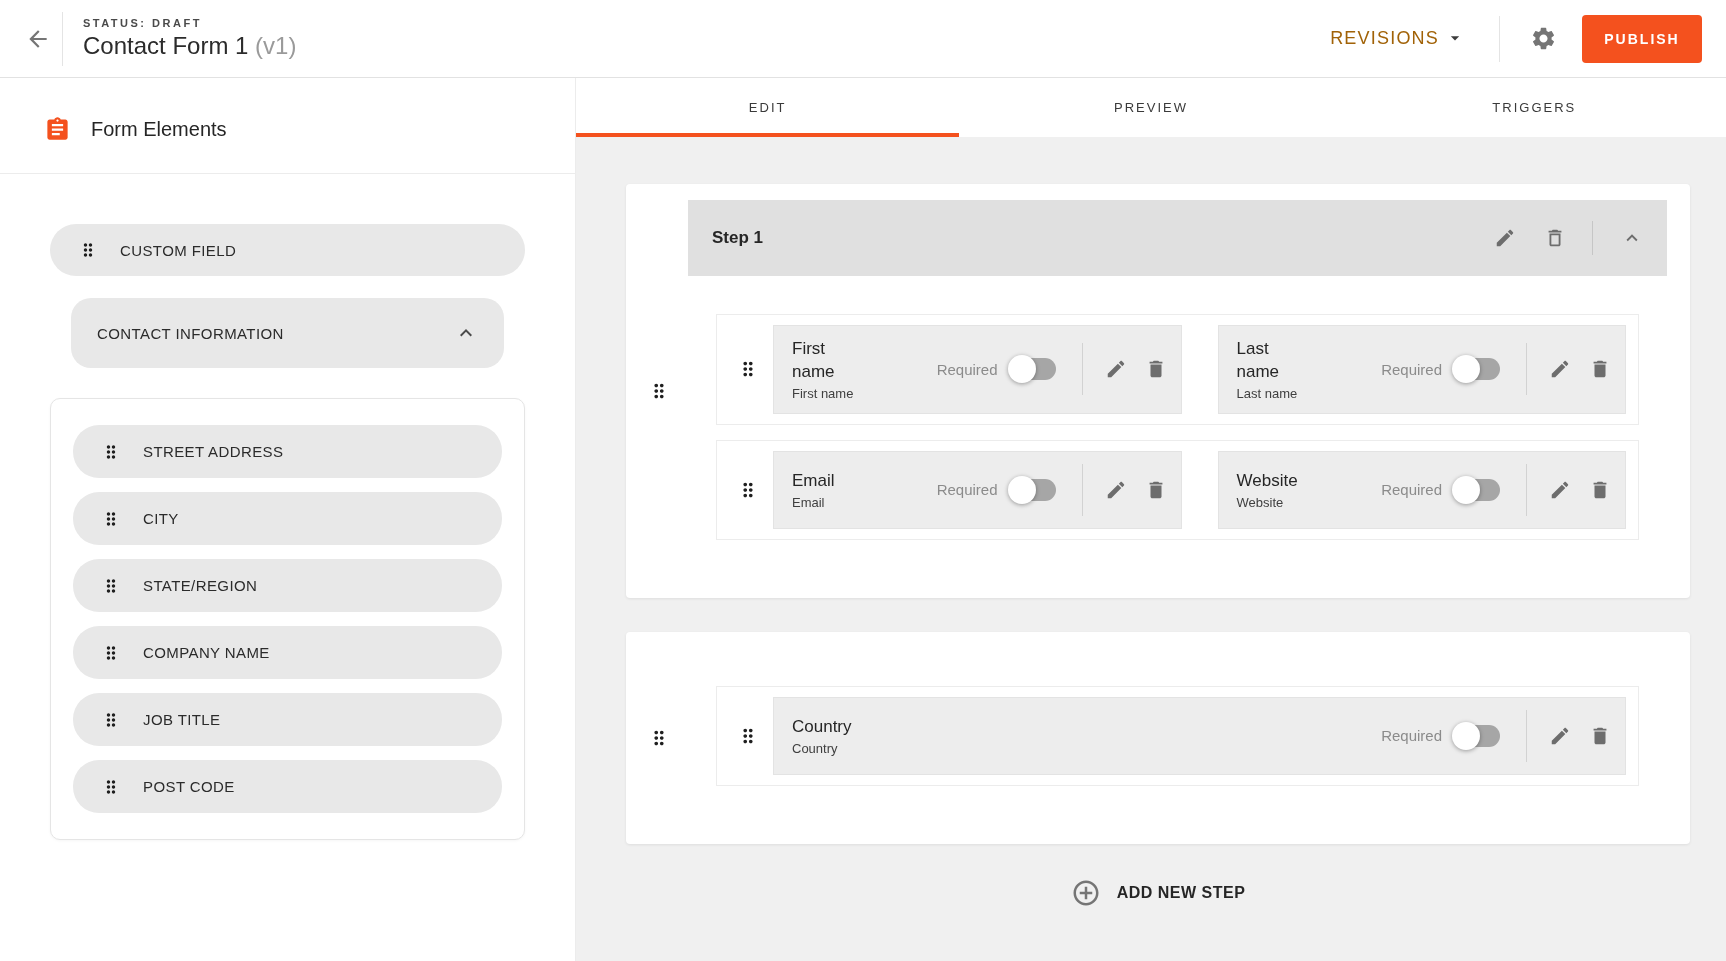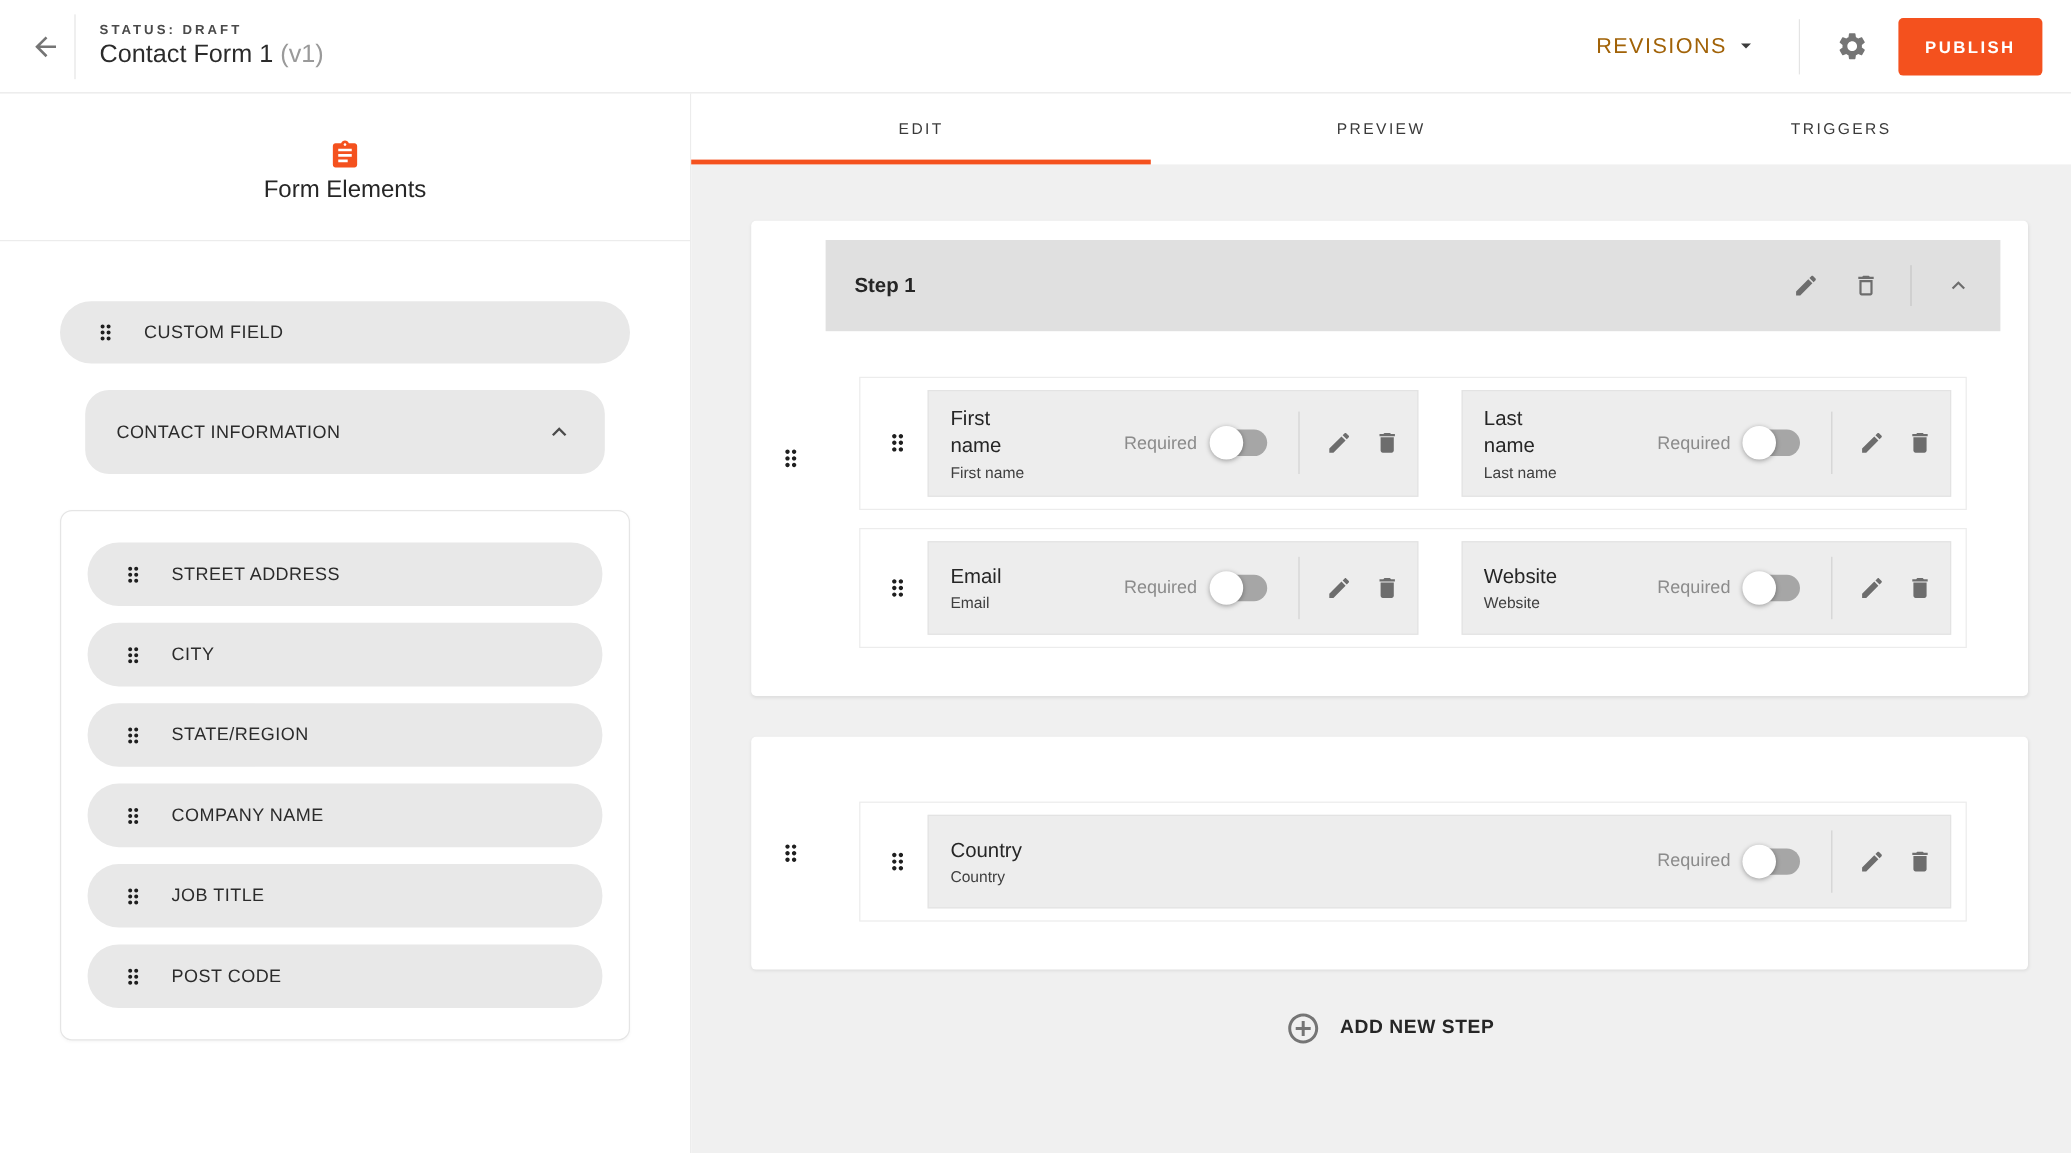--- a/index.html
+++ b/index.html
@@ -7,39 +7,39 @@
     font-family:"Liberation Sans", sans-serif; color:#222; }
 
   
   .app-header { height:78px; background:#fff; border-bottom:1px solid #e2e2e2;
     display:flex; align-items:center; padding:0 24px 0 18px; }
   .back-btn { width:40px; height:56px; display:flex; align-items:center; justify-content:center;
     cursor:pointer; flex:none; }
   .hdr-vdiv { width:1px; height:54px; background:#e4e4e4; margin:0 20px 0 4px; flex:none; }
   .title-block { display:flex; flex-direction:column; gap:3px; }
   .status-line { font-size:11px; letter-spacing:2.5px; font-weight:700; color:#4a4a4a; }
-  .form-title { font-size:21px; color:#2b2b2b; }
+  .form-title { font-size:24px; color:#2b2b2b; }
   .form-title .version { color:#9a9a9a; }
   .hdr-right { margin-left:auto; display:flex; align-items:center; }
   .revisions-btn { display:flex; gap:6px; font-size:18px; letter-spacing:1.2px;
     color:#a16207; font-weight:500; cursor:pointer; padding:10px 6px; }
   .hdr-vdiv2 { width:1px; height:46px; background:#e4e4e4; margin:0 26px 0 28px; }
   .gear-btn { width:34px; height:34px; display:flex; align-items:center; justify-content:center;
     cursor:pointer; margin-right:22px; }
   .publish-btn { background:#F4511E; color:#fff; border:none; border-radius:4px;
     font-family:inherit; font-size:14px; font-weight:600; letter-spacing:2px;
     padding:0 22px; height:48px; min-width:120px; cursor:pointer;text-align:center; }
 
   
   .app-body { display:flex; height:883px; }
 
   
   .sidebar { width:576px; flex:none; background:#fff; border-right:1px solid #ececec; }
-  .sb-header { display:flex; align-items:center; gap:4px; padding:38px 44px 30px 44px;
-    border-bottom:1px solid #ececec;flex-direction:column; }
+  .sb-header { display:flex; align-items:center; gap:20px; padding:38px 44px 30px 44px;
+    border-bottom:1px solid #ececec; }
   .sb-title { font-size:20px; color:#262626; }
   .pill { background:#e8e8e8; border-radius:26px; height:52px; display:flex; align-items:center;
     padding:0 28px; gap:22px; cursor:grab; }
   .pill-label { font-size:15px; letter-spacing:0.4px; color:#2b2b2b; white-space:nowrap; }
   .custom-field { margin:50px 50px 22px 50px; }
   .group-pill { margin:0 71px; background:#e8e8e8; border-radius:20px; height:70px;
     display:flex; align-items:center; padding:0 26px; cursor:pointer; }
   .group-pill .pill-label { letter-spacing:0.4px; }
   .group-pill .chev { margin-left:auto; display:flex; }
   .group-panel { margin:30px 50px 0 50px; background:#fff; border:1px solid #e5e5e5;
@@ -64,21 +64,21 @@
   .step-title { font-size:17px; font-weight:700; color:#262626; }
   .step-actions { margin-left:auto; display:flex; align-items:center; }
   .icon-btn { background:none; border:none; padding:0; display:flex; align-items:center;
     justify-content:center; cursor:pointer; }
   .step-actions .icon-btn { margin-left:28px; }
   .step-actions .vdiv { width:1px; height:34px; background:#c6c6c6; margin-left:26px; }
 
   .rows { margin:38px 28px 0 28px; }
   .field-row { background:#fff; border:1px solid #ececec; display:flex; align-items:center;
     padding:10px 12px 10px 12px; margin-bottom:15px; }
-  .field-row:last-child { margin-bottom:0; }
+  .field-row:last-child { margin-bottom:18px; }
   .row-drag { flex:none; margin:0 14px 0 8px; cursor:grab; display:flex; }
   .row-fields { flex:1; display:flex; gap:36px; }
   .field-card { background:#ededed; border:1px solid #e3e3e3; flex:1; display:flex;
     align-items:center; padding:12px 14px 12px 18px; min-height:72px; }
   .field-labels { display:flex; flex-direction:column; gap:2px; }
   .field-labels.wrap { width:68px; }
   .field-title { font-size:17px; color:#262626; line-height:1.35; }
   .field-sub { font-size:13px; color:#3f3f3f; white-space:nowrap; }
   .field-controls { margin-left:auto; display:flex; align-items:center; }
   .req-label { font-size:15px; color:#8b8b8b; white-space:nowrap; }

